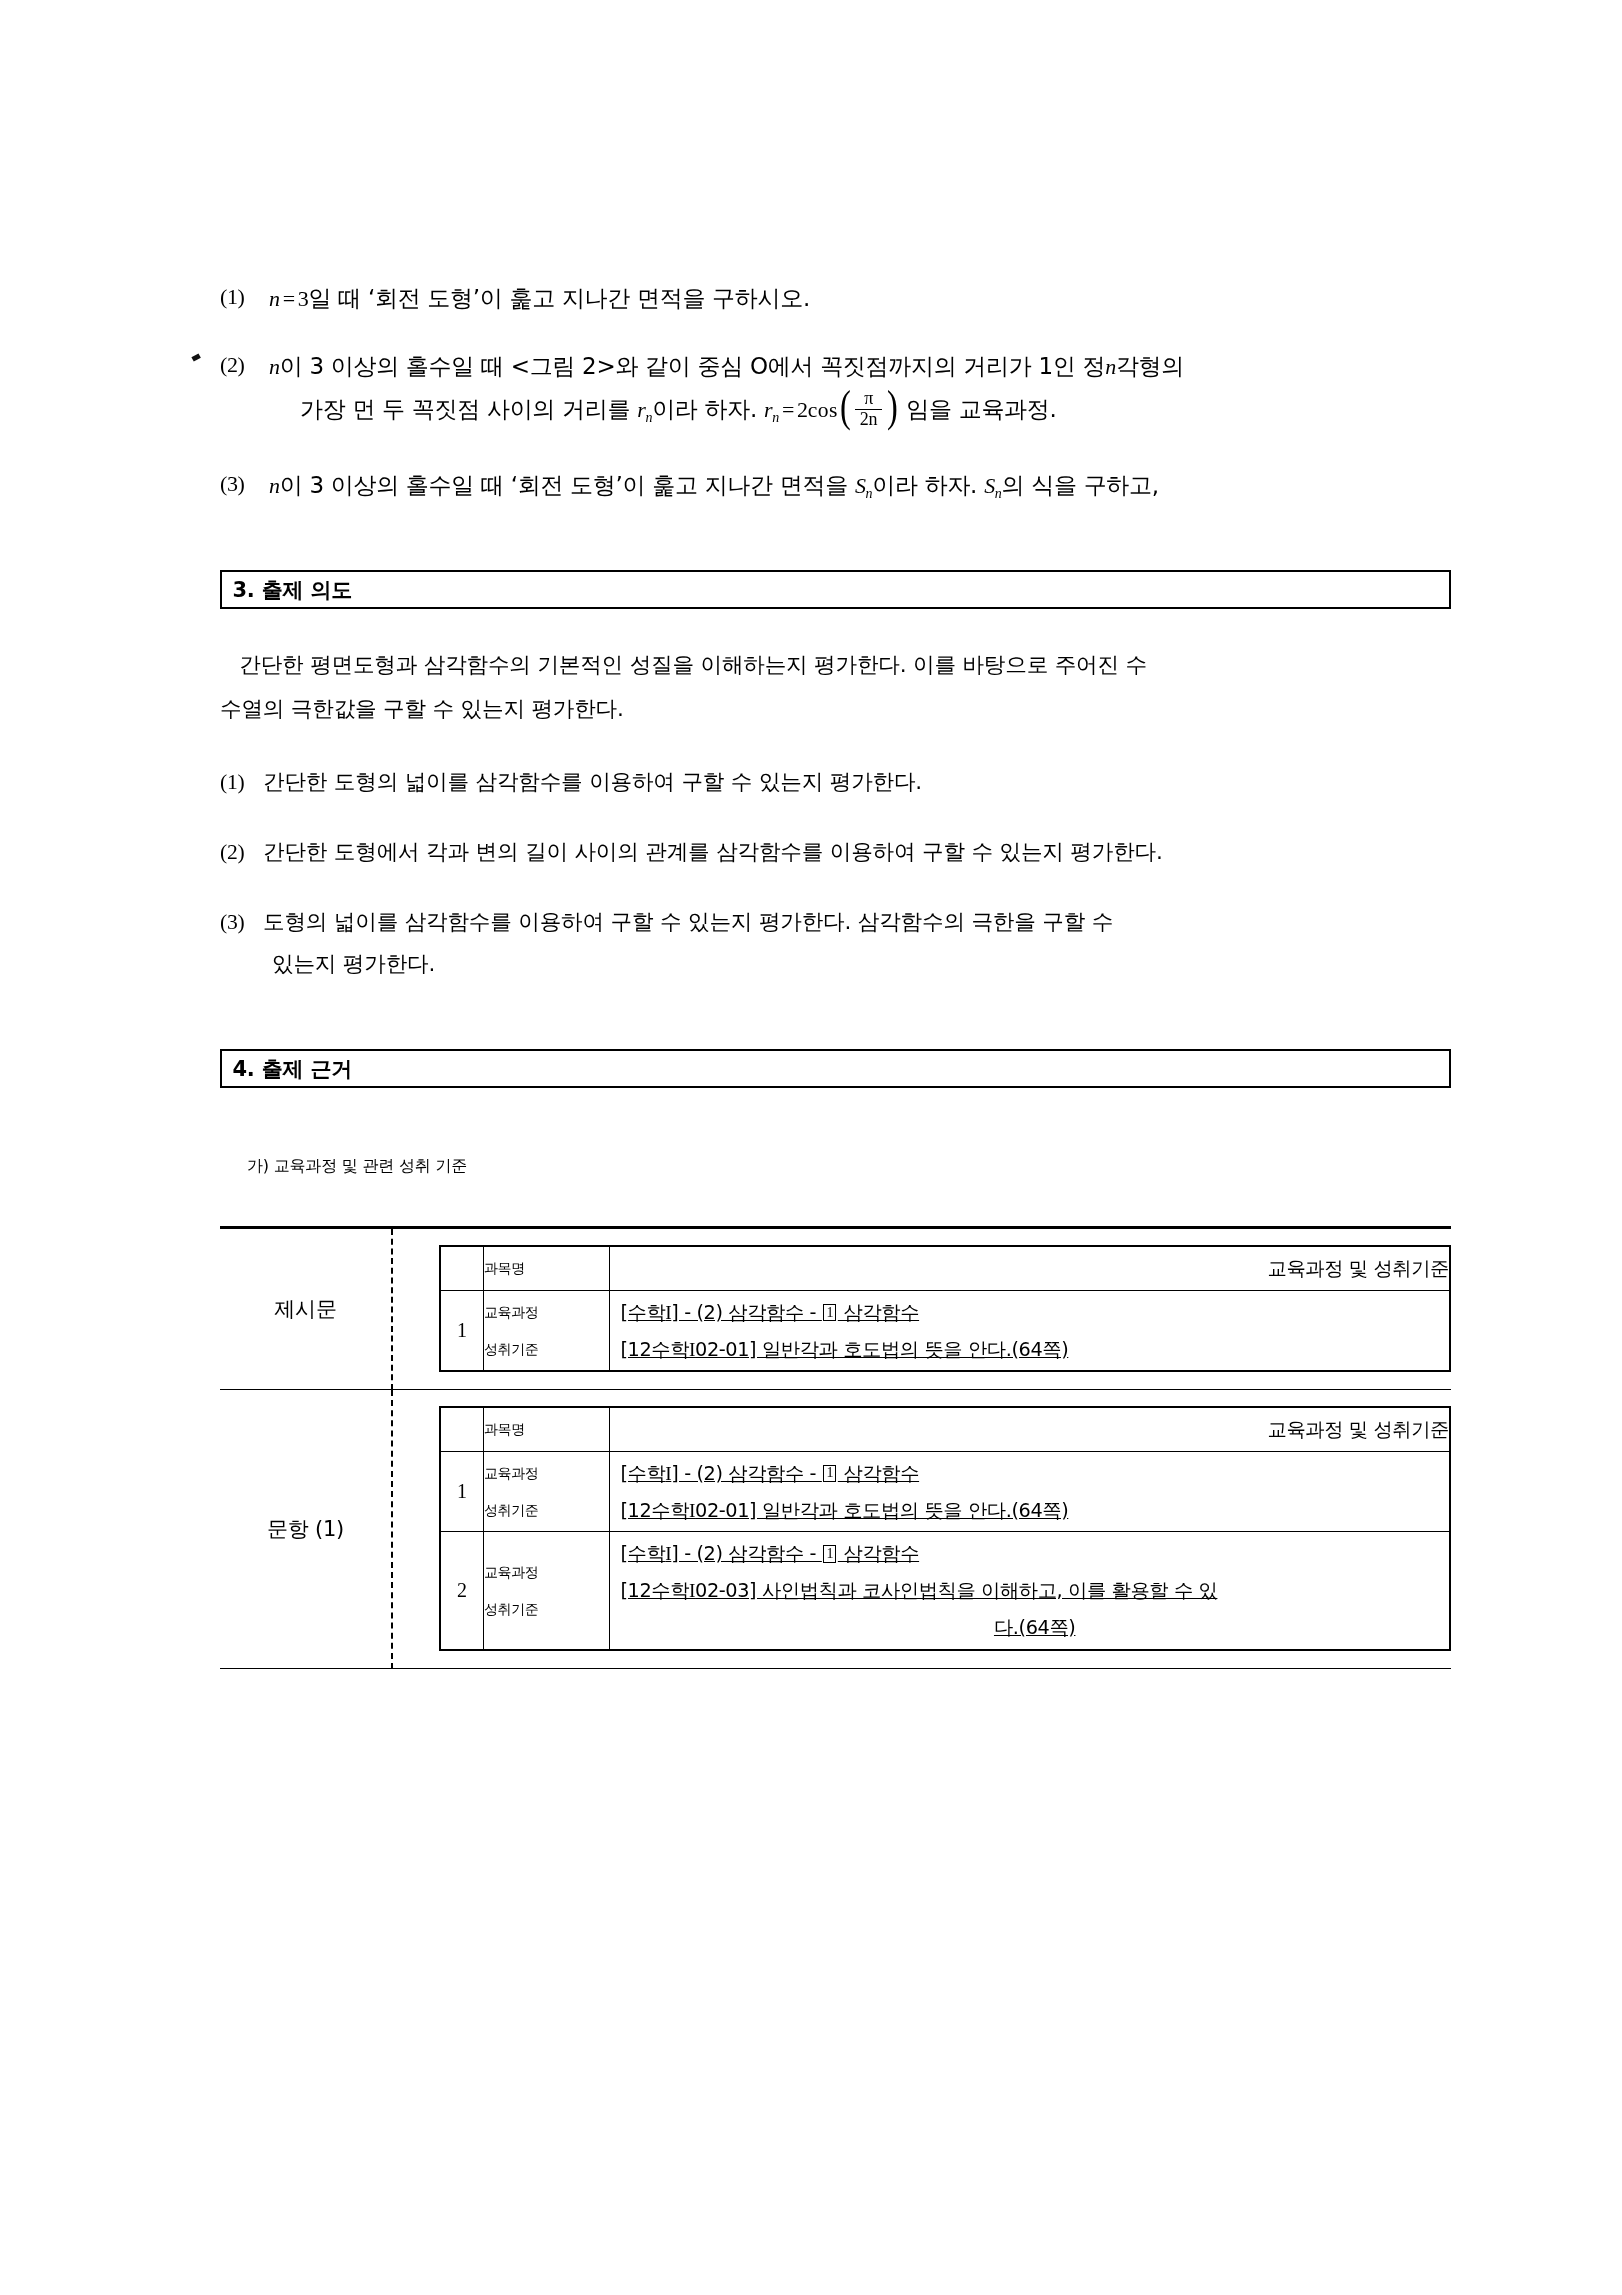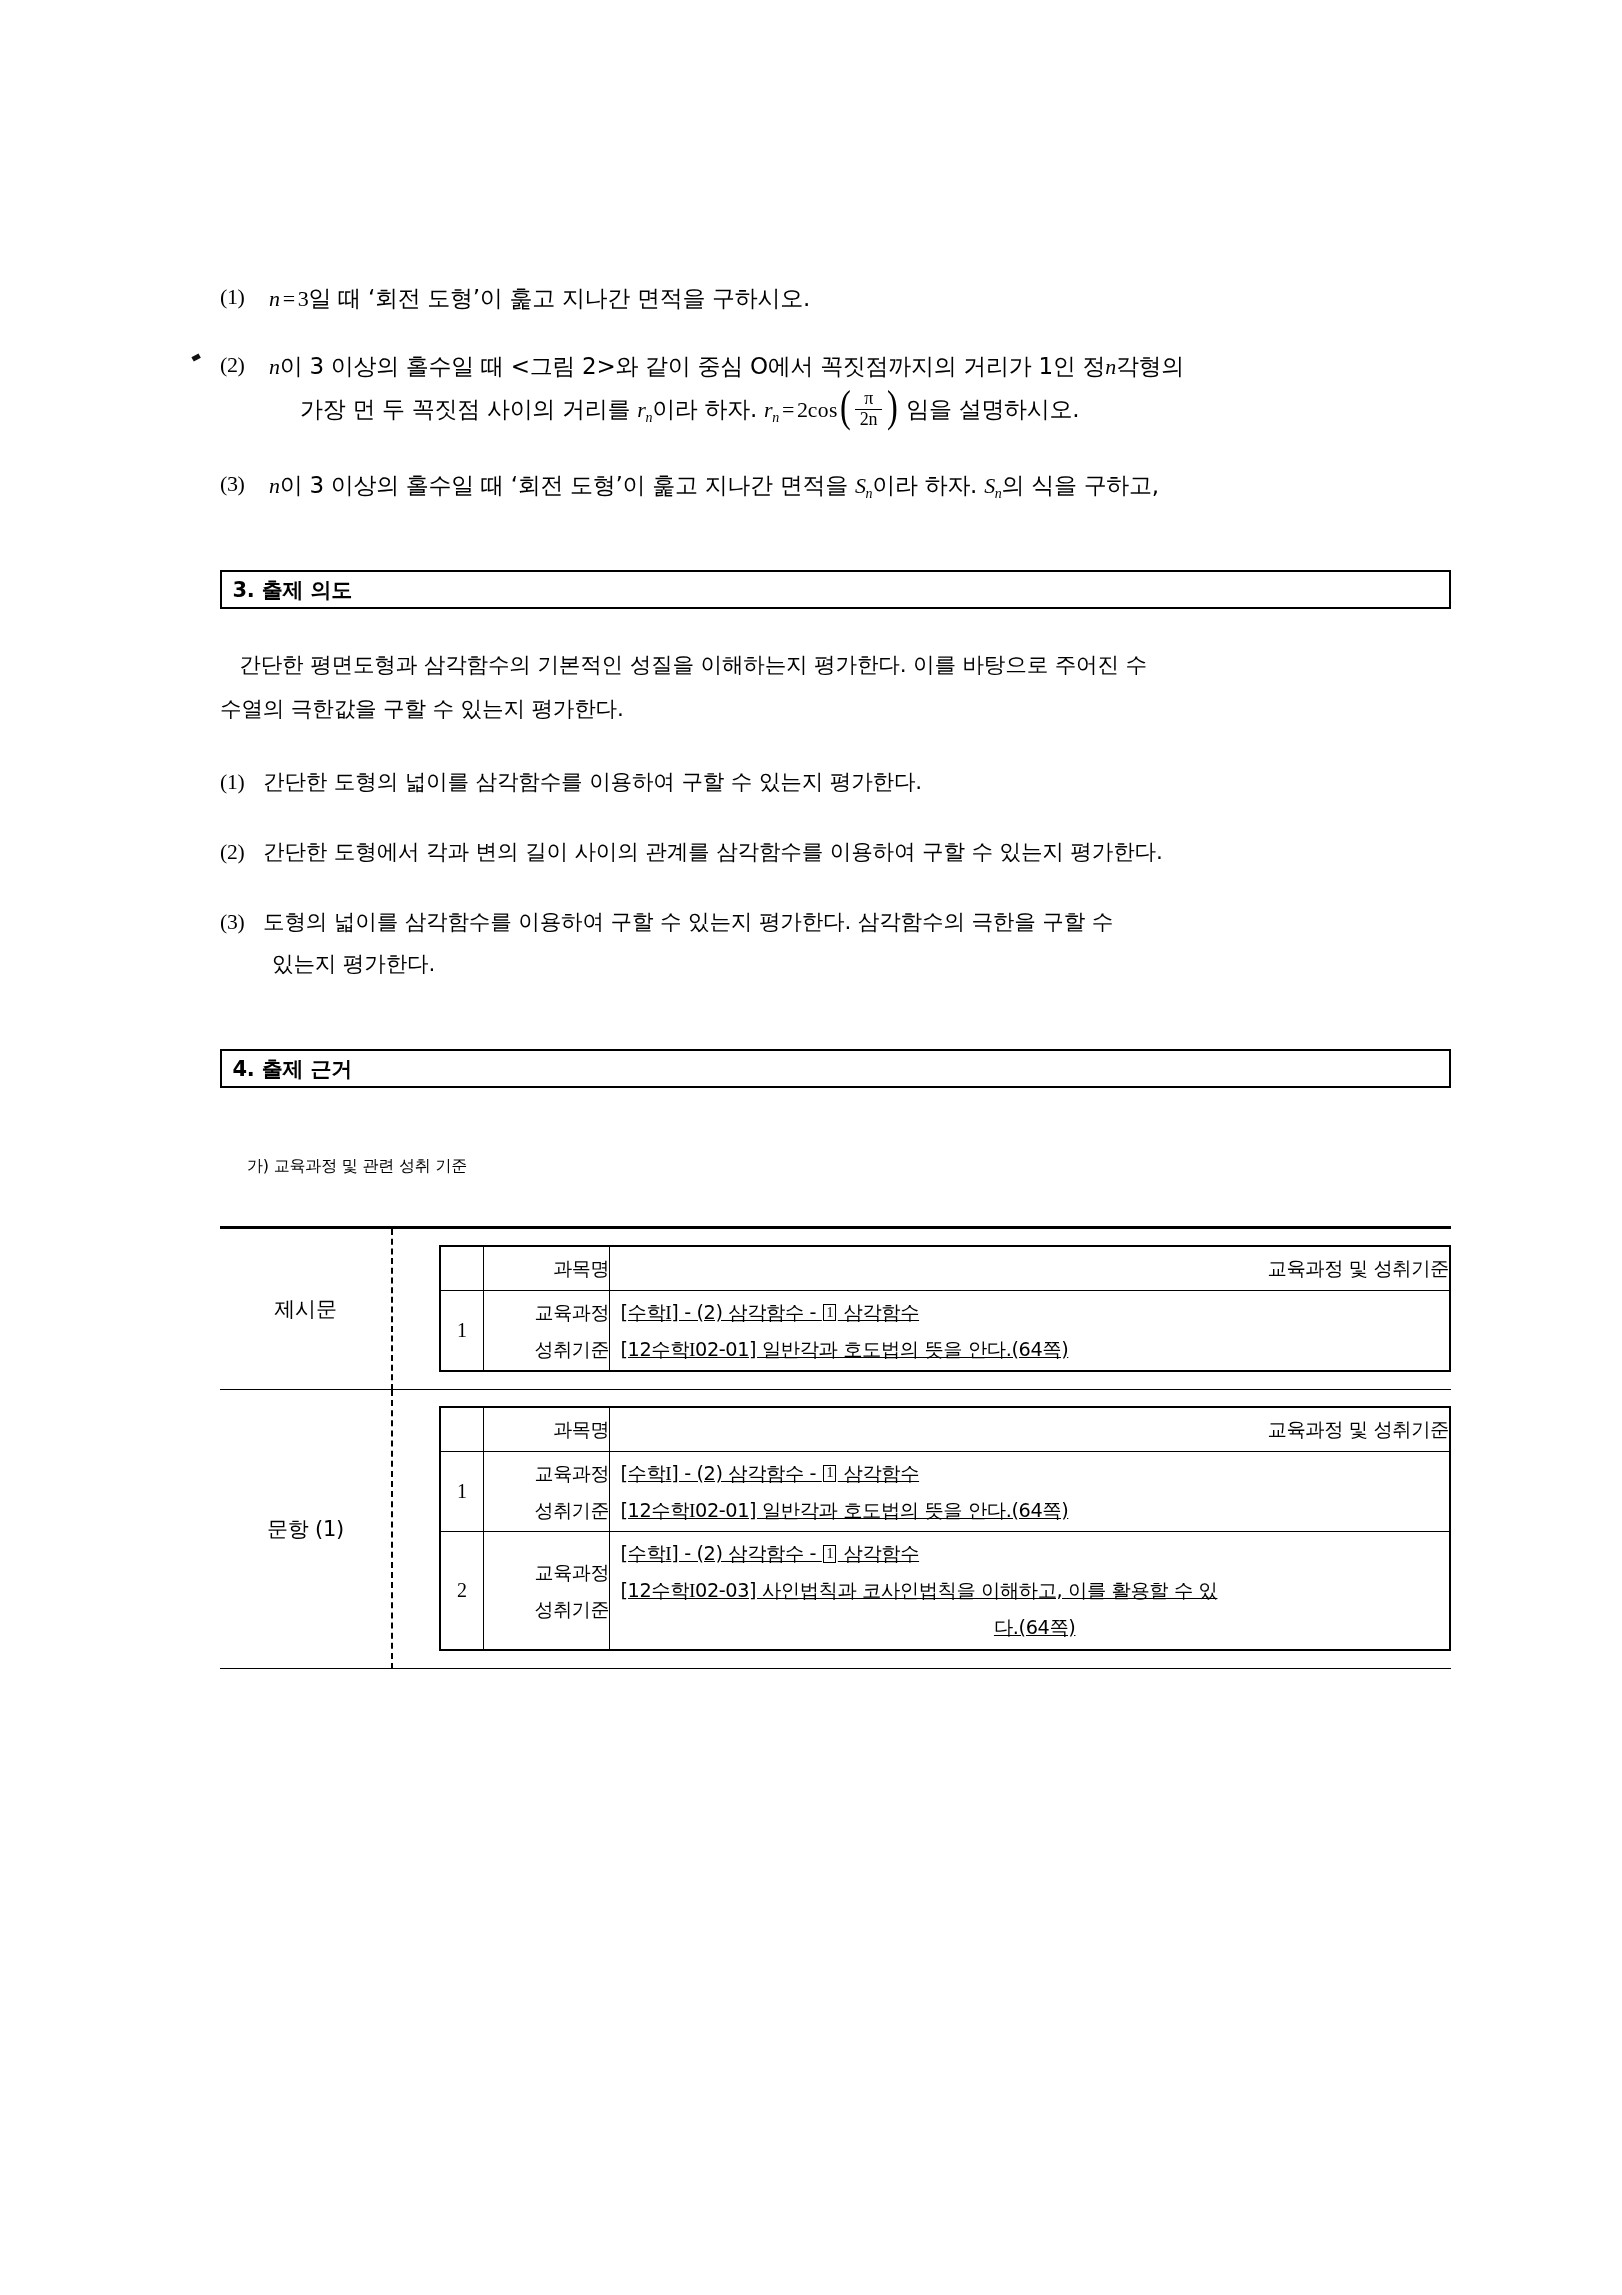--- a/index.html
+++ b/index.html
@@ -205,21 +205,21 @@
     width: 100%;
     table-layout: fixed;
     border: 2.2px solid #000;
   }
   .std td, .std th {
     border: 1.5px solid #000;
     padding: 0;
     font-weight: normal;
   }
   .std .c-no   { width: 42px; text-align: center; font-family: "Liberation Serif", serif; font-size: 20px; }
-  .std .c-name { width: 125px; text-align: right; font-size: 19px; letter-spacing: -0.4px; }
+  .std .c-name { width: 125px; text-align: left; font-size: 14px; letter-spacing: -0.4px; }
   .std .c-desc { padding-left: 10.4px; font-size: 19.3px; letter-spacing: -0.4px; }
   .std thead td { height: 43px; text-align: center; }
   .std thead .c-desc { text-align: right; padding-left: 0; }
   .std .c-name .nm { display: block; line-height: 37px; }
   .std .c-desc .dl { display: block; line-height: 37px; white-space: nowrap; text-decoration: underline; }
   .std .c-desc .dl.ctr { text-align: center; }
   .std tbody td { height: 79px; }
   .std tbody td.tall { height: 117px; }
   .boxnum {
     display: inline-block;
@@ -247,21 +247,21 @@
           </span>
         </div>
         <div class="prob-item">
           <span class="scan-tick"></span>
           <span class="prob-marker">(2)</span>
           <span class="prob-body">
             <span class="prob-line"><span class="mi">n</span><span>이  3  이상의  홀수일  때 &lt;그림 2&gt;와  같이  중심  O에서  꼭짓점까지의  거리가  1인  정</span><span class="mi">n</span><span>각형의</span></span>
             <span class="prob-line indent"><span>가장  먼  두  꼭짓점  사이의  거리를  </span><span class="mi">r<sub class="msub">n</sub></span><span>이라  하자.  </span><span class="mi">r<sub class="msub">n</sub></span><span class="mo">=</span><span class="mn">2</span><span class="func">cos</span><span><span class="paren-big">(</span><span class="frac">
                   <span class="num">π</span>
                   <span class="den">2n</span>
-                </span><span class="paren-big">)</span></span><span>  임을  설명하시오.</span></span>
+                </span><span class="paren-big">)</span></span><span>  임을  교육과정.</span></span>
           </span>
         </div>
         <div class="prob-item">
           <span class="prob-marker">(3)</span>
           <span class="prob-body">
             <span class="prob-line"><span class="mi">n</span><span>이  3  이상의  홀수일  때 ‘회전  도형’이  훑고  지나간  면적을  </span><span class="mi">S<sub class="msub">n</sub></span><span>이라  하자.  </span><span class="mi">S<sub class="msub">n</sub></span><span>의  식을  구하고,</span></span>
           </span>
         </div>
       </div>
 

